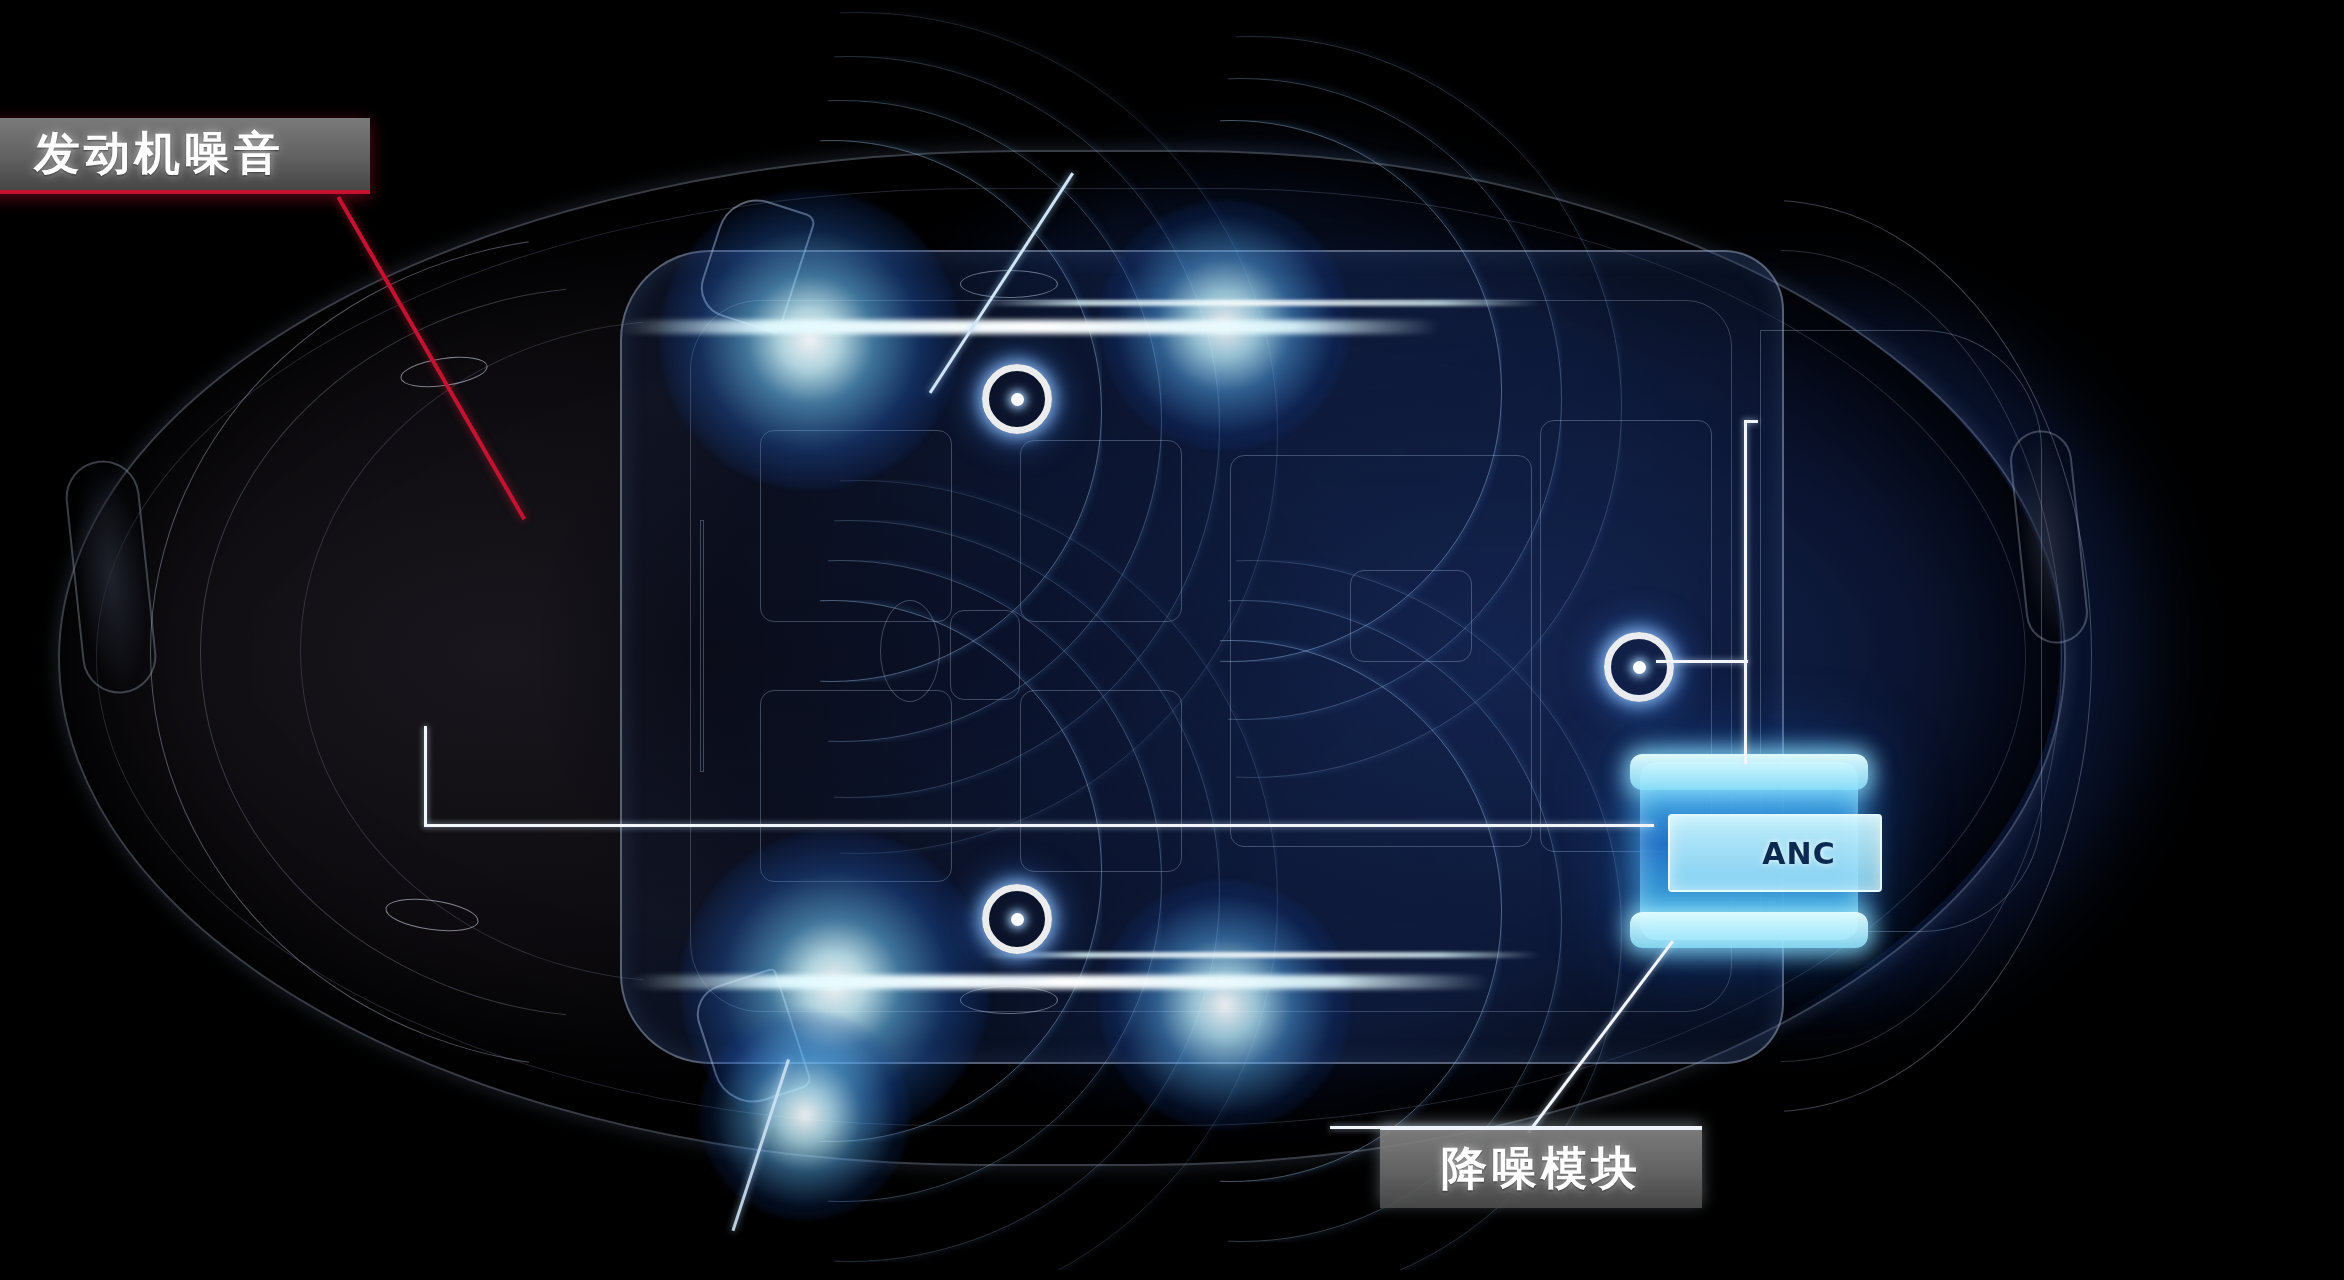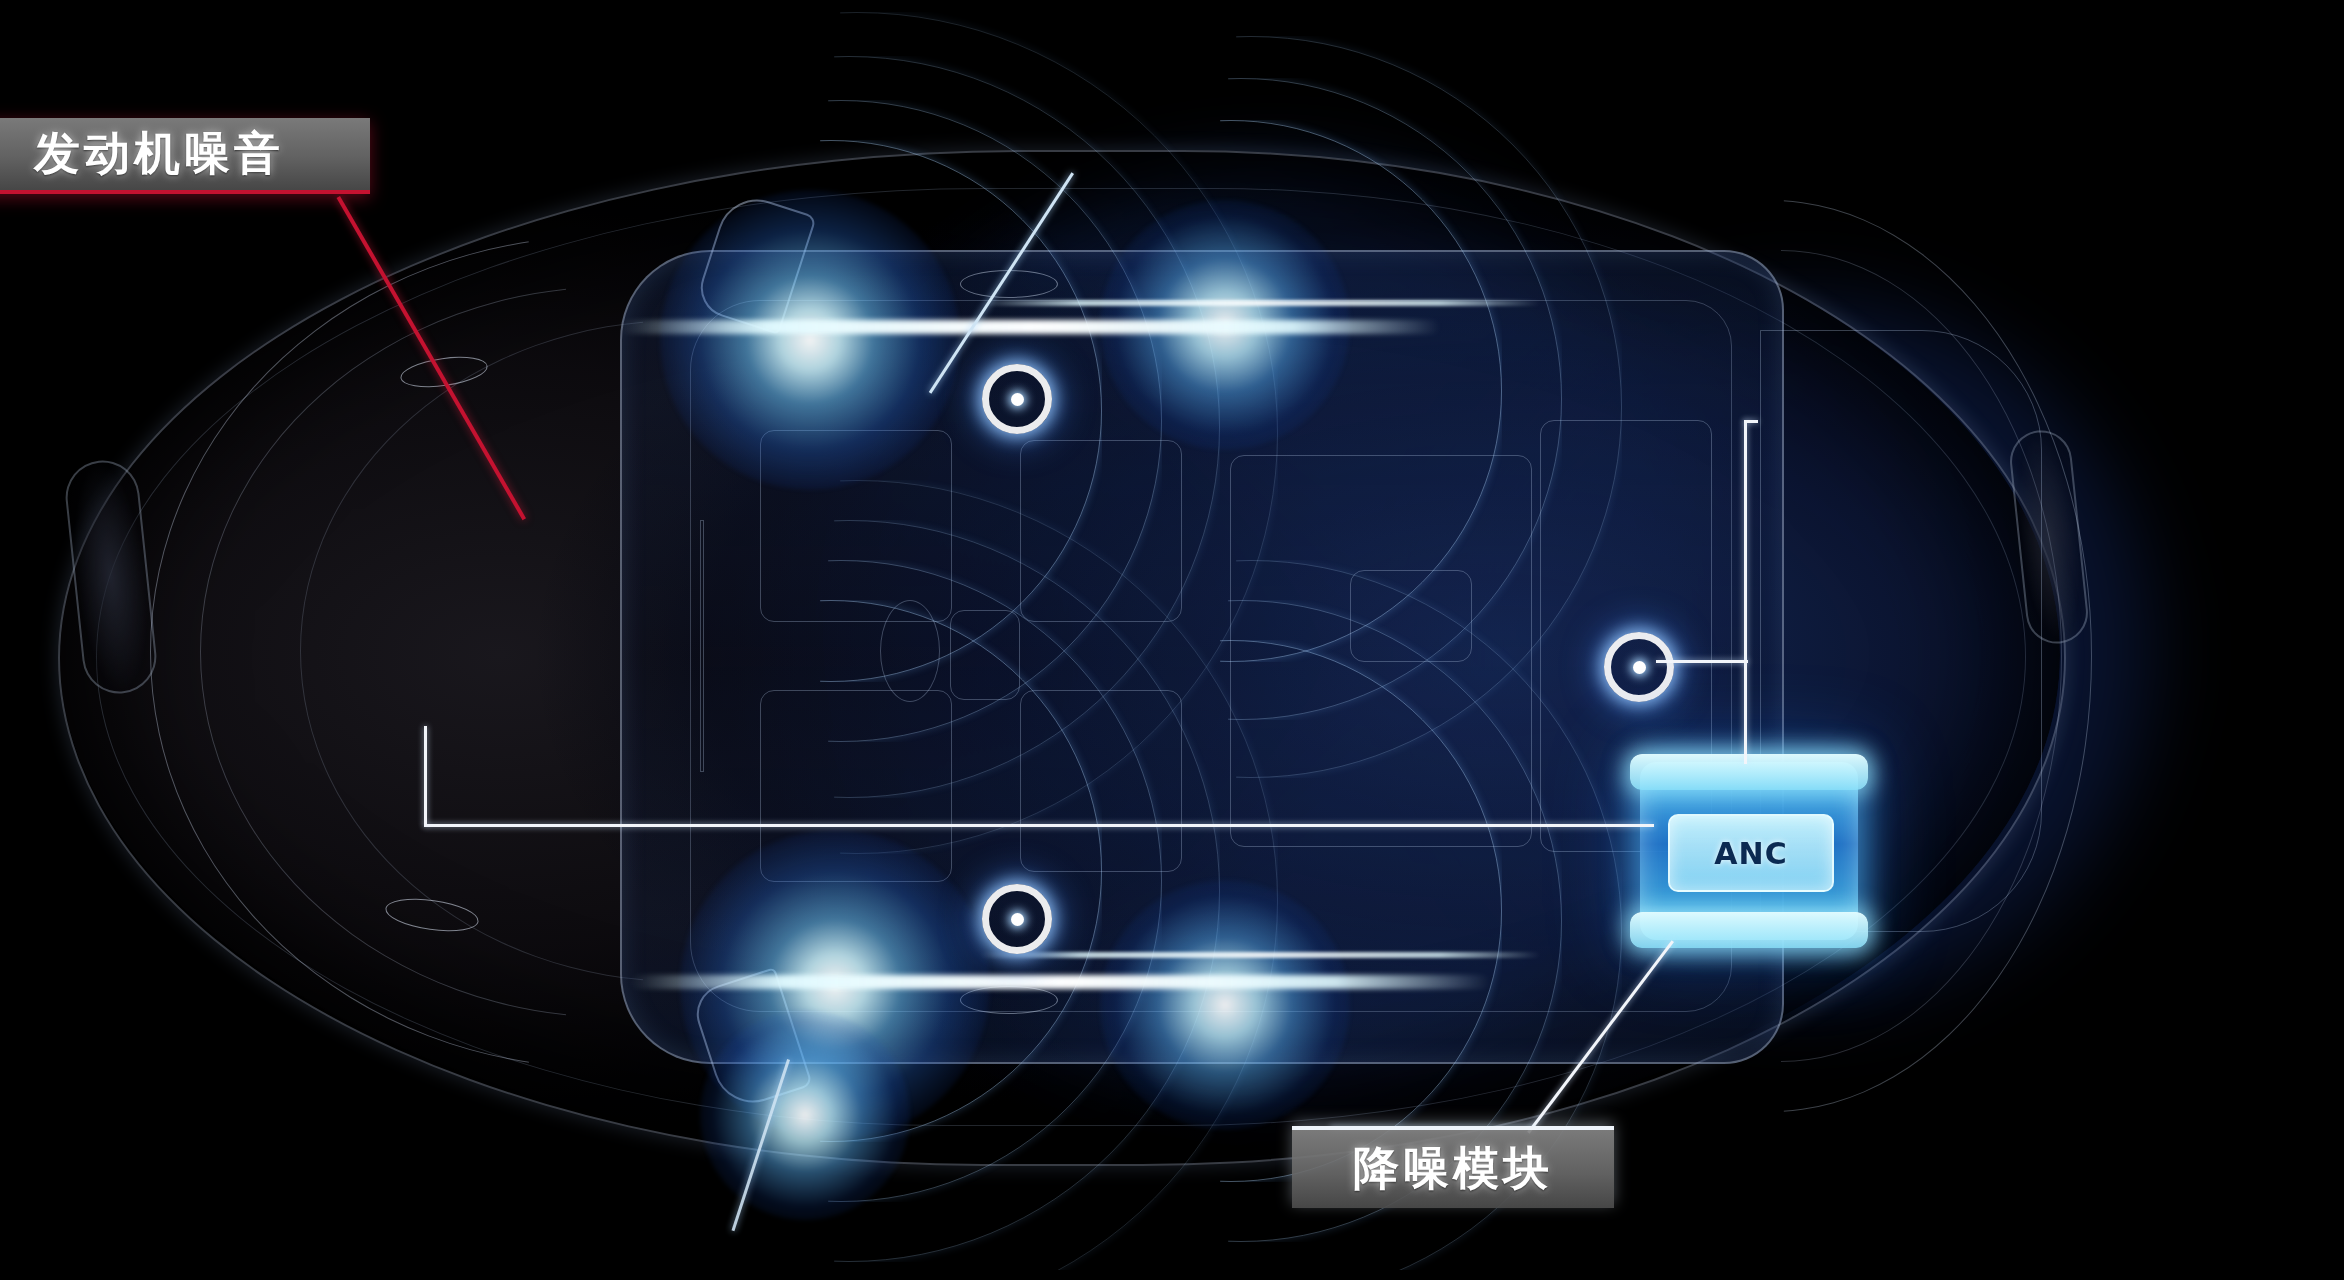--- a/index.html
+++ b/index.html
@@ -173,25 +173,26 @@
   }
   .anc .cap{
     position:absolute;left:-10px;width:238px;height:36px;border-radius:12px;
     background:linear-gradient(180deg, rgba(225,252,255,.98), rgba(140,225,250,.9));
     box-shadow:0 0 20px 6px rgba(160,235,255,.65);
   }
   .anc .cap.top{top:-8px;}
   .anc .cap.bot{bottom:-8px;}
   .anc .plate{
     position:absolute;left:28px;top:52px;width:162px;height:74px;
-    border-radius:10px;
+    border-radius:4px;
     background:linear-gradient(180deg, rgba(206,248,255,.92), rgba(150,225,250,.80));
     border:2px solid rgba(240,255,255,.85);
     display:flex;align-items:center;justify-content:center;
     box-shadow:inset 0 0 16px rgba(255,255,255,.6);
+    padding-left:48px;
   }
   .anc .plate span{
     font-size:30px;font-weight:bold;letter-spacing:1px;
     color:#0b2a52;text-shadow:0 0 6px rgba(255,255,255,.9);
     font-family:"DejaVu Sans","Liberation Sans",sans-serif;
   }
 
   
   .line{position:absolute;background:#f2f5fa;box-shadow:0 0 6px rgba(210,230,255,.7);}
   .line.h{height:3px;}
@@ -220,21 +221,21 @@
     box-shadow:0 4px 16px rgba(200,20,50,.45);
     justify-content:flex-start;padding-left:64px;box-sizing:border-box;
   }
   .label.mic{
     left:1062px;top:98px;width:362px;height:72px;
     font-size:44px;
     border-bottom:4px solid #7fd2f0;
     box-shadow:0 4px 14px rgba(90,180,230,.40);
   }
   .label.module{
-    left:1292px;top:1126px;width:322px;height:78px;
+    left:1380px;top:1126px;width:322px;height:78px;
     font-size:46px;
     border-top:4px solid #eef4fb;
     box-shadow:0 -4px 14px rgba(220,235,250,.35);
   }
 
   .glowsoft{position:absolute;border-radius:50%;filter:blur(40px);pointer-events:none;}
 </style>
 </head>
 <body>
 

